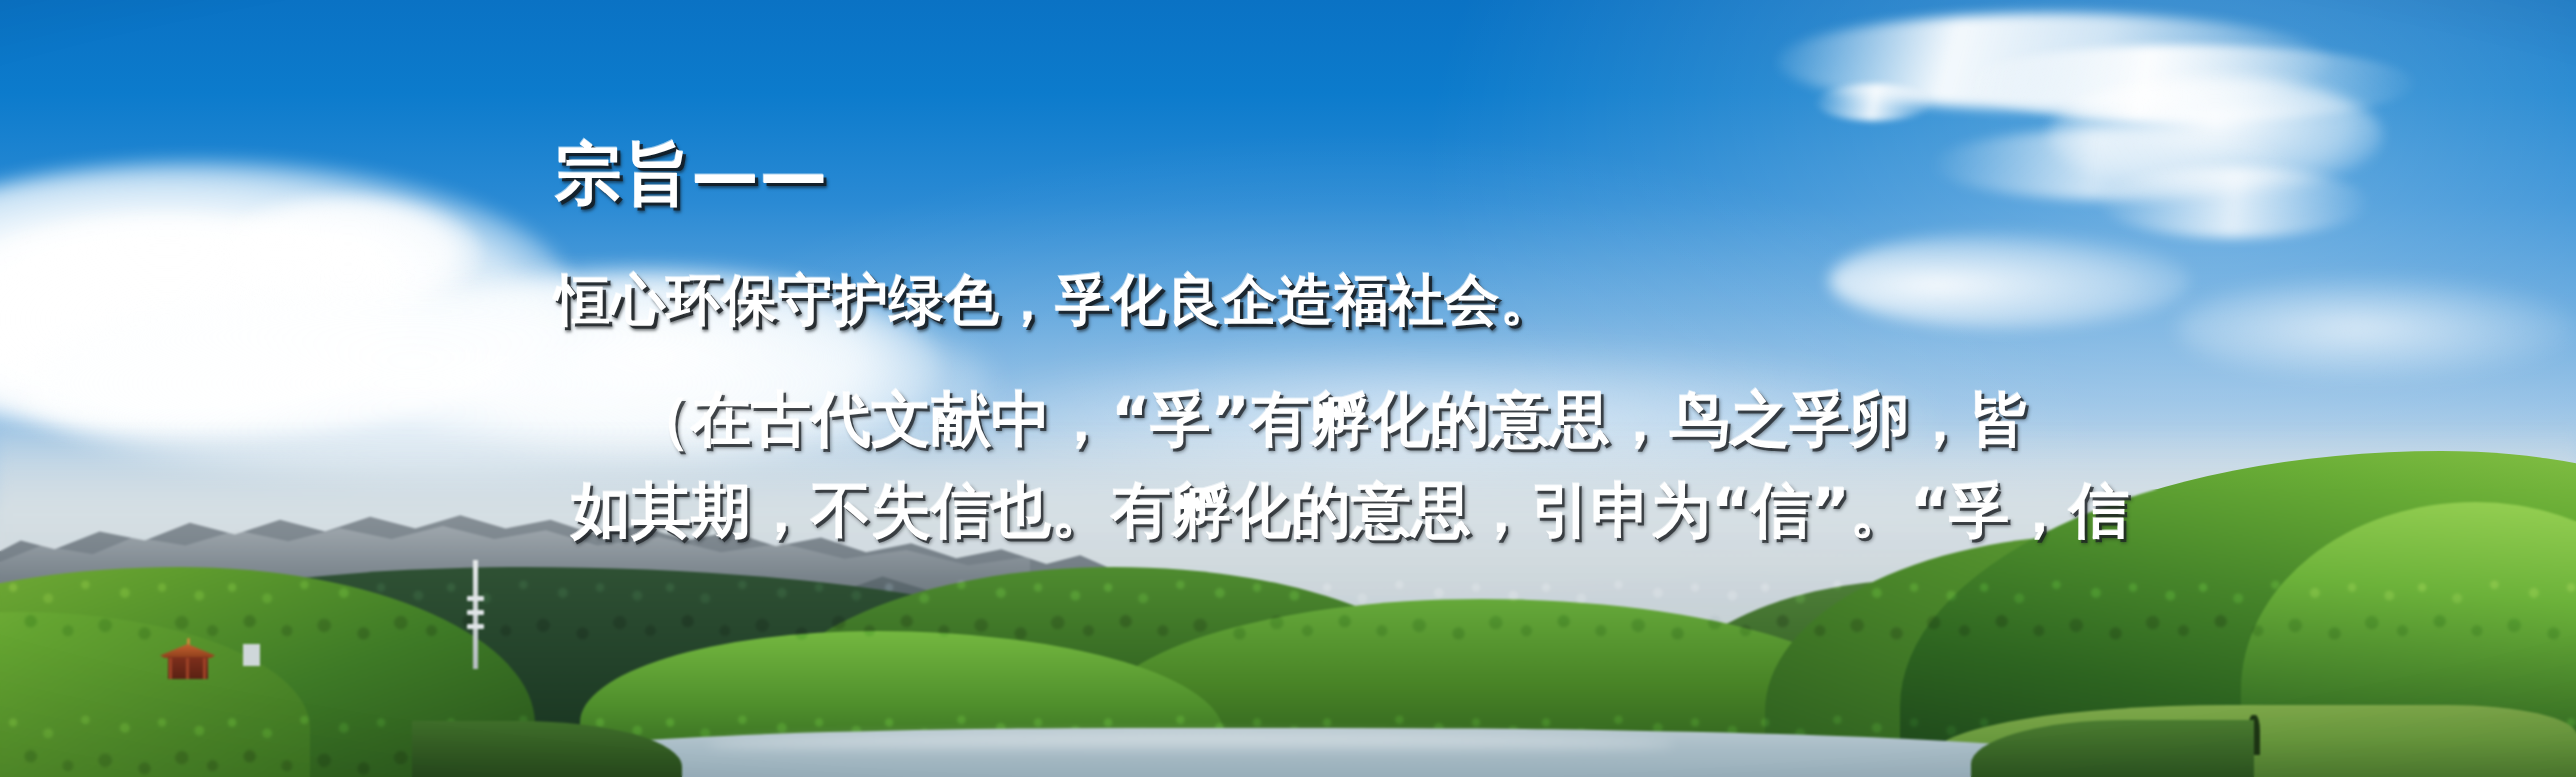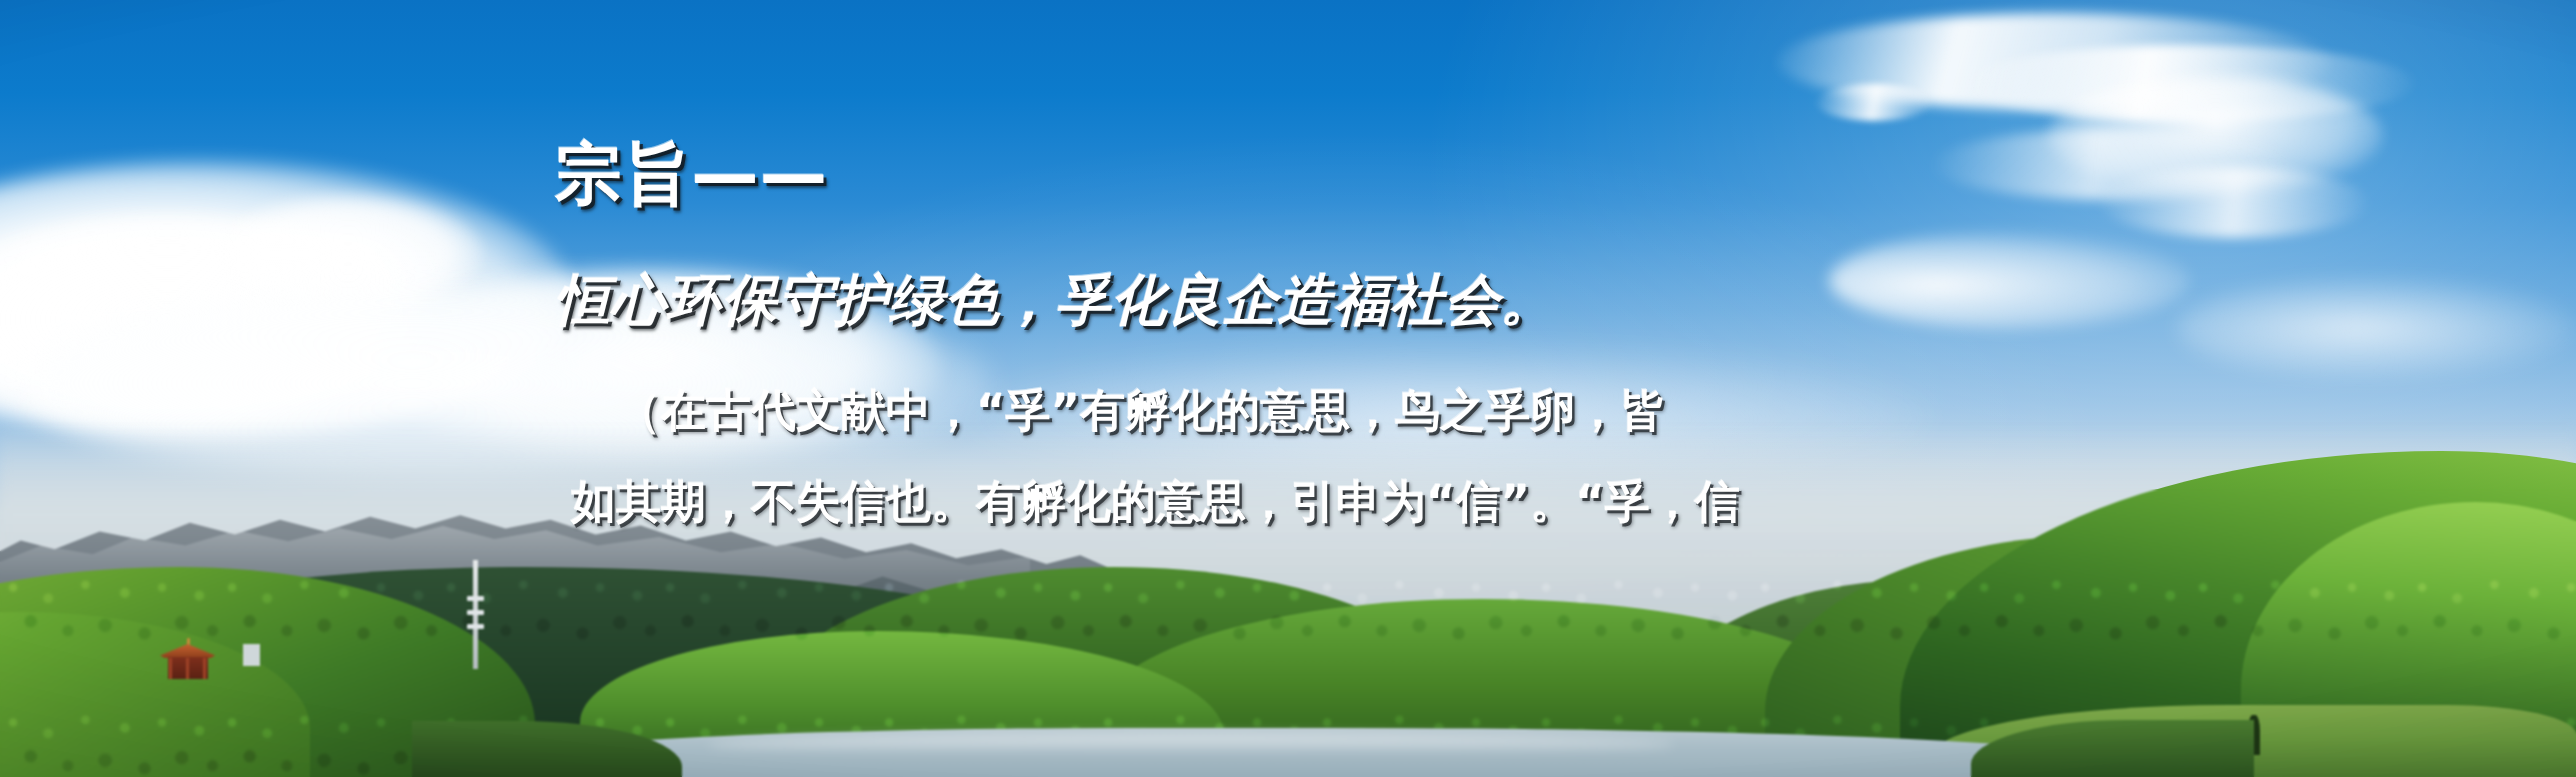--- a/index.html
+++ b/index.html
@@ -250,25 +250,25 @@
       3.2px 3.9px 3.9px rgba(12,16,20,.45),
       -0.6px -0.6px 0 rgba(255,255,255,.5);
   }
 
   #title{
     position:absolute;left:555px;top:138px;
     font-size:67px;line-height:1.08;letter-spacing:1.3px;
   }
   #slogan{
     position:absolute;left:555px;top:270px;
-    font-size:55px;line-height:1.1;letter-spacing:0.6px;font-style:italic;
+    font-size:55px;line-height:1.1;letter-spacing:0.6px;
   }
   .para-line{
     position:absolute;left:571px;
-    font-size:45px;line-height:1.1;letter-spacing:0px;
+    font-size:60px;line-height:1.1;letter-spacing:0px;
   }
   #pl1{top:386px;}
   #pl2{top:477px;}
   #pl3{top:567px;}
 </style>
 </head>
 <body>
 
 <div id="banner">
 

